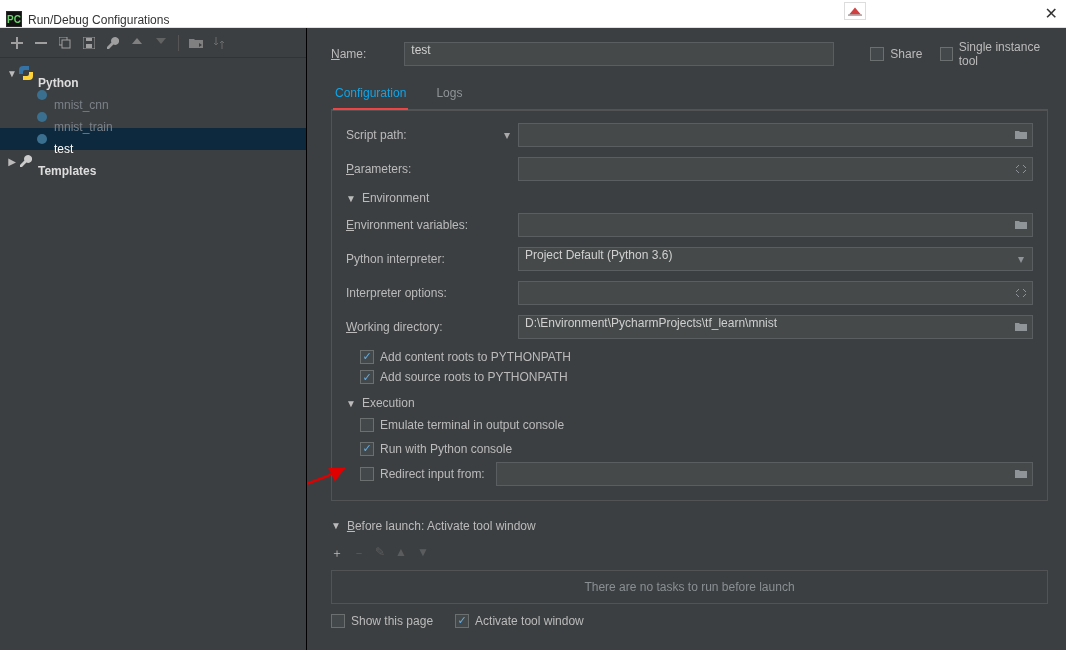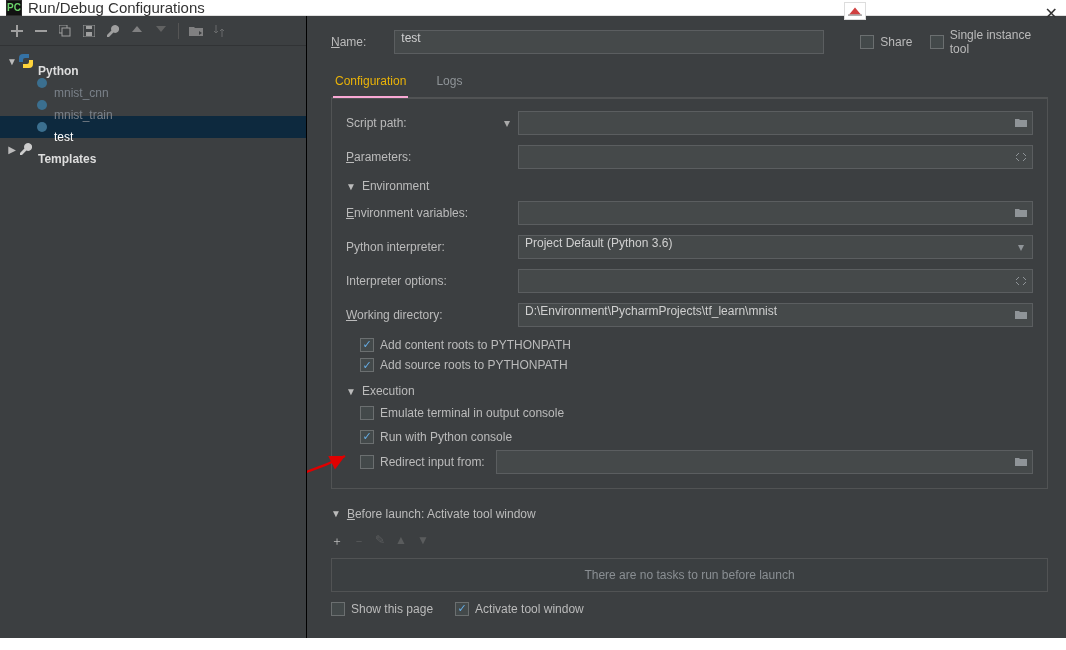--- a/index.html
+++ b/index.html
@@ -1,19 +1,19 @@
 <!DOCTYPE html>
 <html><head>
 <meta charset="utf-8">
 <style>
   * { box-sizing: border-box; margin: 0; padding: 0; }
   html, body { width: 1066px; height: 650px; font-family: "Segoe UI", Arial, sans-serif; font-size: 12px; background: #fff; overflow: hidden; }
-  .titlebar { height: 16px; background: #fff; display: flex; align-items: center; padding: 0 6px; border-bottom: 1px solid #e0e0e0; position: relative; }
+  .titlebar { height: 28px; background: #fff; display: flex; align-items: flex-end; padding: 0 6px; border-bottom: 1px solid #e0e0e0; position: relative; }
   .titlebar .logo { width: 16px; height: 16px; background: #111; color: #6bd36b; font-size: 10px; font-weight: bold; display: flex; align-items: center; justify-content: center; margin-right: 6px; border: 1px solid #2a2a2a; }
-  .titlebar .title { color: #333; font-size: 15px; }
+  .titlebar .title { color: #333; font-size: 12px; }
   .titlebar .close { position: absolute; right: 8px; top: 4px; font-size: 16px; color: #333; cursor: pointer; }
   .titlebar .badge { position: absolute; right: 200px; top: 2px; width: 22px; height: 18px; background: #fff; border: 1px solid #ddd; display: flex; align-items: center; justify-content: center; }
   .titlebar .badge svg { width: 14px; height: 10px; }
 
   .app { display: flex; height: calc(650px - 28px); background: #3c3f41; color: #bbbbbb; }
   .left { width: 307px; background: #3c3f41; border-right: 1px solid #000; display: flex; flex-direction: column; }
   .toolbar { height: 30px; display: flex; align-items: center; gap: 10px; padding: 0 10px; color: #aaa; border-bottom: 1px solid #313335; }
   .toolbar .ico { width: 14px; height: 14px; display:inline-flex; align-items:center; justify-content:center; cursor: pointer; opacity: .9; }
   .toolbar .sep { width: 1px; height: 16px; background: #555; }
 
@@ -33,21 +33,21 @@
   .u { text-decoration: underline; }
   .input { flex: 1; height: 24px; background: #45494a; border: 1px solid #5b5e60; color: #d0d0d0; padding: 0 6px; position: relative; }
   .chk-wrap { display: inline-flex; align-items: center; gap: 6px; color: #bbb; cursor: pointer; }
   .chk { width: 14px; height: 14px; background: #43494a; border: 1px solid #6b6f70; display:inline-flex; align-items:center; justify-content:center; }
   .chk.checked::after { content: "✓"; color: #66aee6; font-size: 11px; line-height: 1; }
   .toprow { display: flex; align-items: center; gap: 18px; }
   .toprow .spacer { flex: 1; }
 
   .tabs { display: flex; gap: 26px; border-bottom: 1px solid #515354; margin: 10px 0 0 0; padding: 0 2px; }
   .tab { padding: 6px 2px 8px; color: #8f9498; cursor: pointer; }
-  .tab.active { color: #eab308; border-bottom: 2px solid #f9a8d4; margin-bottom: -1px; }
+  .tab.active { color: #0ea5e9; border-bottom: 2px solid #ef4444; margin-bottom: -1px; }
 
   .panel { border: 1px solid #515354; padding: 12px 14px 14px; margin-top: 0; }
   .panel .row { margin-bottom: 10px; }
   .section-hd { display: flex; align-items: center; gap: 6px; color: #bbb; margin: 6px 0 8px; cursor: pointer; }
   .section-hd .chev { font-size: 10px; color: #bbb; }
   .field-inner { position: relative; flex:1; display:flex; }
   .trail-ico { position: absolute; right: 4px; top: 50%; transform: translateY(-50%); width: 14px; height: 14px; display:flex; align-items:center; justify-content:center; color: #8f9498; }
   .drop-chev { width: 22px; display:flex; align-items:center; justify-content:center; color:#aaa; }
 
   .indent { padding-left: 14px; }
@@ -190,21 +190,21 @@
     <svg class="arrow" width="80" height="40">
       <defs>
           <marker id="ah" markerWidth="8" markerHeight="8" refX="6" refY="3" orient="auto">
             <path d="M0 0 L6 3 L0 6 Z" fill="#e00000"></path>
           </marker>
         </defs>
       <path d="M4 32 Q 40 24 72 8" stroke="#e00000" stroke-width="2.5" fill="none" marker-end="url(#ah)"></path>
     </svg>
 
     <div class="toprow mb12">
-      <span class="lblcol" style="width:auto;margin-right:10px"><span class="u">N</span><span>ame:</span></span>
+      <span class="lblcol" style="width:auto;margin-right:20px"><span class="u">N</span><span>ame:</span></span>
       <div class="input" style="flex:0 0 430px"><span>test</span></div>
       <div class="spacer"></div>
       <label class="chk-wrap">
           <span class="chk"></span>
           <span>Share</span>
         </label>
       <label class="chk-wrap">
           <span class="chk"></span>
           <span>Single instance tool</span>
         </label>

